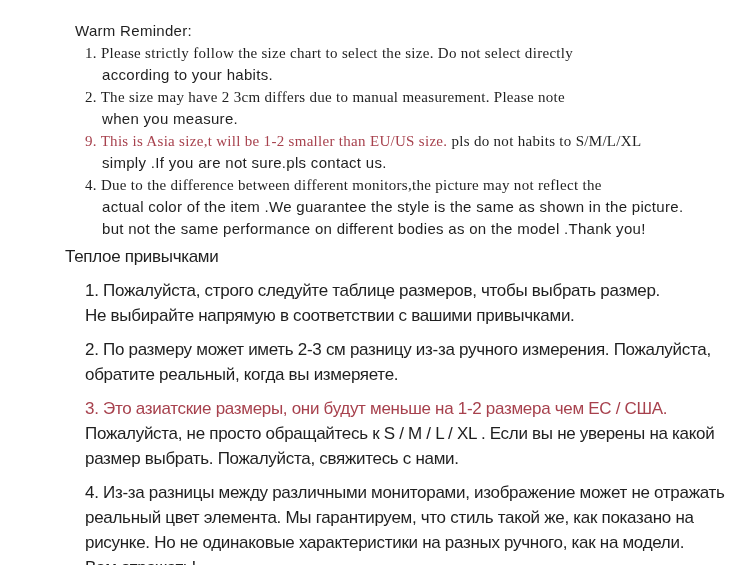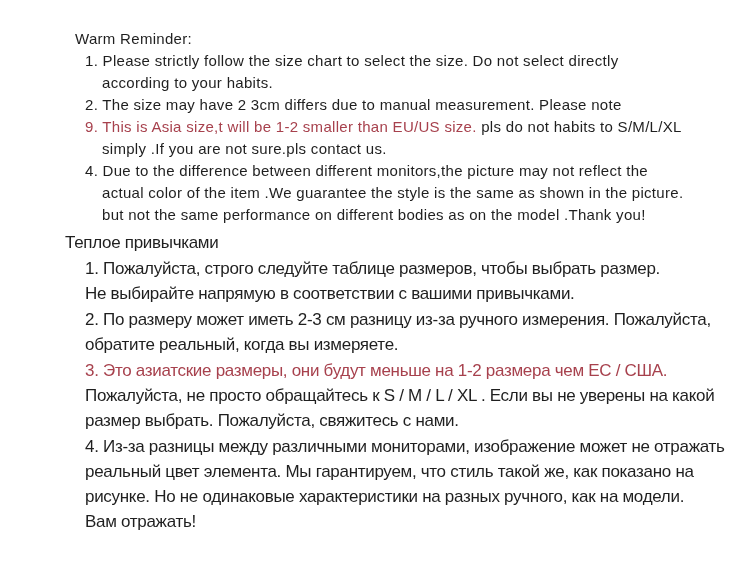--- a/index.html
+++ b/index.html
@@ -14,65 +14,66 @@
   }
   body {
     width: 750px;
     height: 565px;
     background: var(--background);
     overflow: hidden;
   }
   .page {
     width: 750px;
     height: 565px;
-    padding-top: 28px;
+    padding-top: 20px;
   }
   
   .en {
     font-family: "Liberation Sans", sans-serif;
     font-size: 15px;
     line-height: 22px;
     letter-spacing: 0.3px;
     color: var(--text);
   }
   .en .line { white-space: nowrap; }
   .en-title { margin-left: 75px; }
-  .en-first { margin-left: 85px; }
+  .en-first { margin-left: 85px; font-family: Liberation Serif, serif; }
   .en-cont  { margin-left: 102px; }
 
   
   .ru {
     font-family: "Liberation Sans", sans-serif;
     font-size: 17px;
     line-height: 25px;
     letter-spacing: -0.3px;
     color: var(--text);
     margin-top: 4px;
   }
   .ru .line { white-space: nowrap; margin-left: 85px; }
   .ru-title { margin-left: 65px !important; }
-  .ru-item { margin-top: 1px; }
+  .ru-item { margin-top: 9px; }
 
   .red { color: var(--red); }
 </style>
 </head>
 <body>
 
 <div class="page">
 
   <div class="en">
     <div class="line en-title">Warm Reminder:</div>
 
     <div>
       <div class="line en-first">1. Please strictly follow the size chart to select the size. Do not select directly</div>
       <div class="line en-cont">according to your habits.</div>
     </div>
 
     <div>
       <div class="line en-first">2. The size may have 2 3cm differs due to manual measurement. Please note</div>
+      <div class="line en-cont">when you measure.</div>
     </div>
 
     <div>
       <div class="line en-first"><span class="red">9. This is Asia size,t will be 1-2 smaller than EU/US size.</span><span> pls do not habits to S/M/L/XL</span></div>
       <div class="line en-cont">simply .If you are not sure.pls contact us.</div>
     </div>
 
     <div>
       <div class="line en-first">4. Due to the difference between different monitors,the picture may not reflect the</div>
       <div class="line en-cont">actual color of the item .We guarantee the style is the same as shown in the picture.</div>

